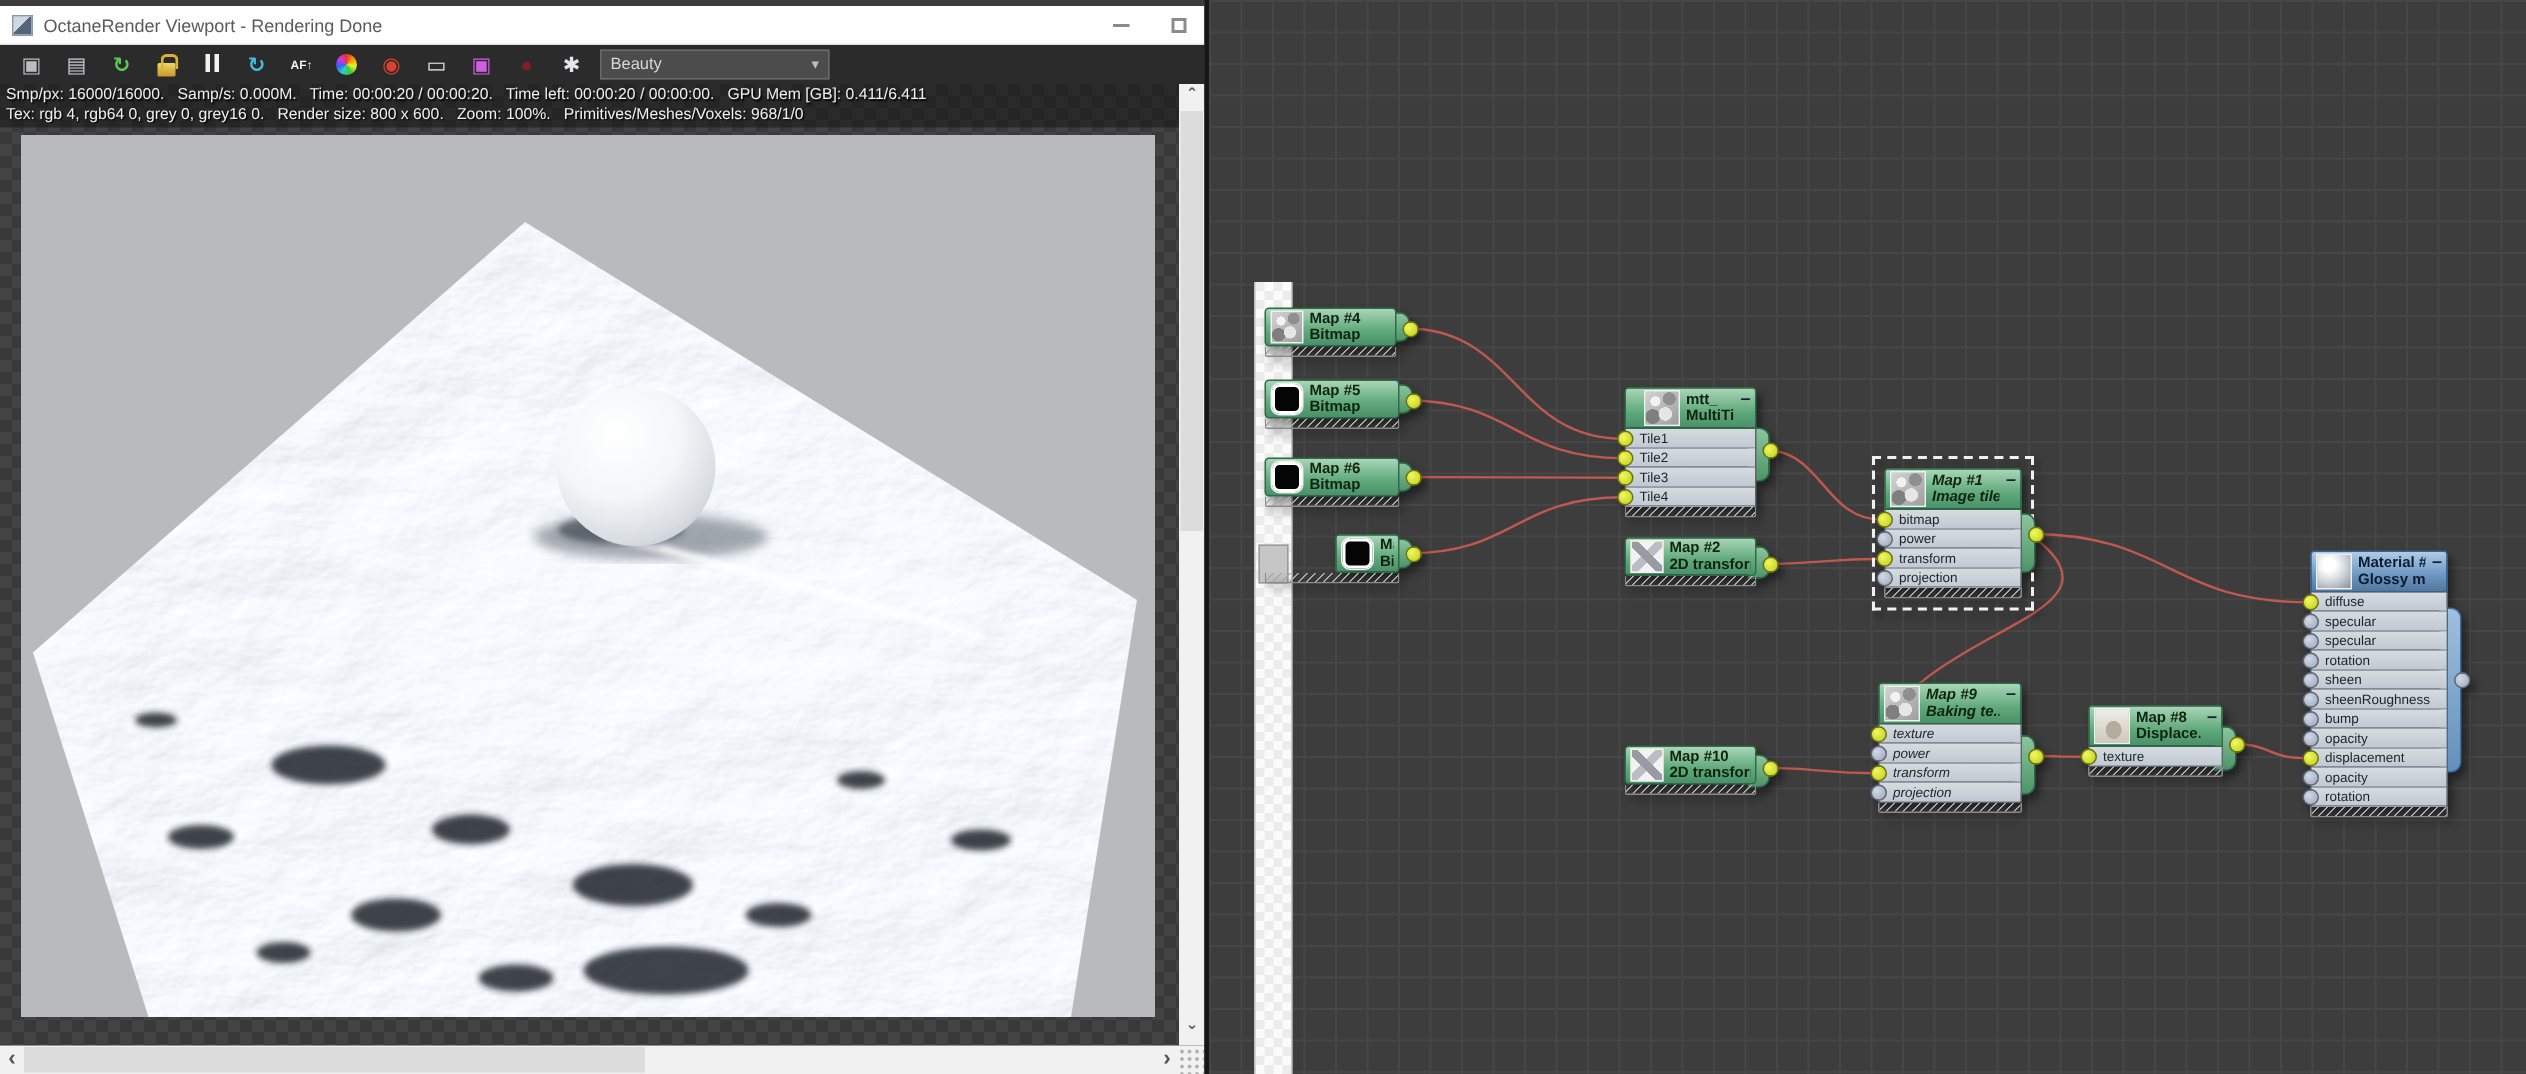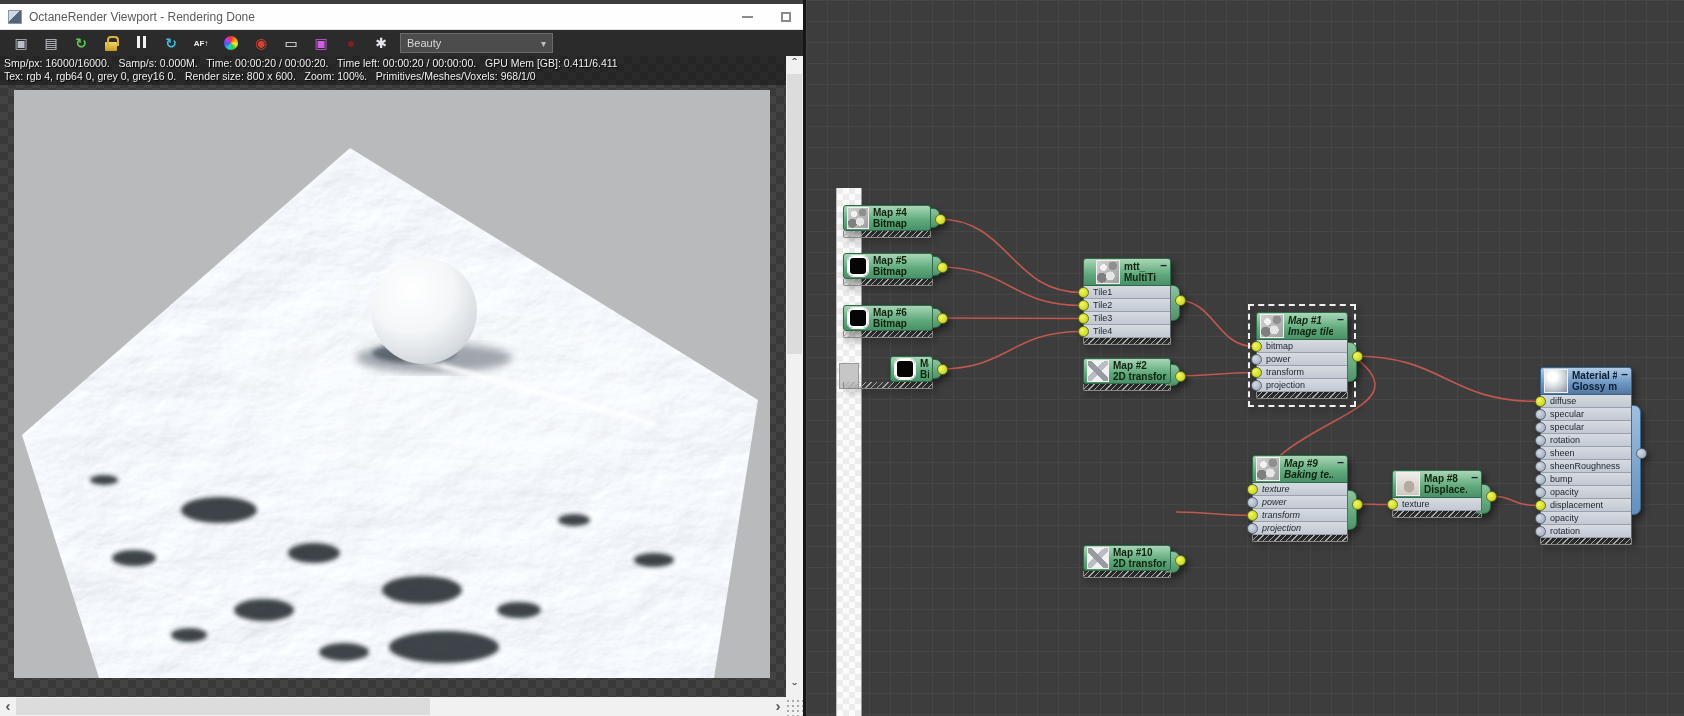--- a/index.html
+++ b/index.html
@@ -396,21 +396,21 @@
             <span>transform</span>
           </div>
           <div class="row">
             <i class="dot in no"></i>
             <span>projection</span>
           </div>
         </div>
         <div class="foot"></div>
         <i class="dot out yes" style="top: 43.5px;"></i>
       </div>
-      <div class="node bitmap" style="left: 1083px; top: 497px; width: 88px; margin-top: 48px;">
+      <div class="node bitmap" style="left: 1083px; top: 497px; width: 88px;">
         <div class="flap" style="top: 6px; height: 22px;"></div>
         <div class="hdr" style="height: 26px;">
           <span class="thumb t-transform"></span>
           <div class="ttl">
             <span>Map #10</span>
             <span>2D transform...</span>
           </div>
         </div>
         <div class="foot"></div>
         <i class="dot out yes" style="top: 9.5px;"></i>

